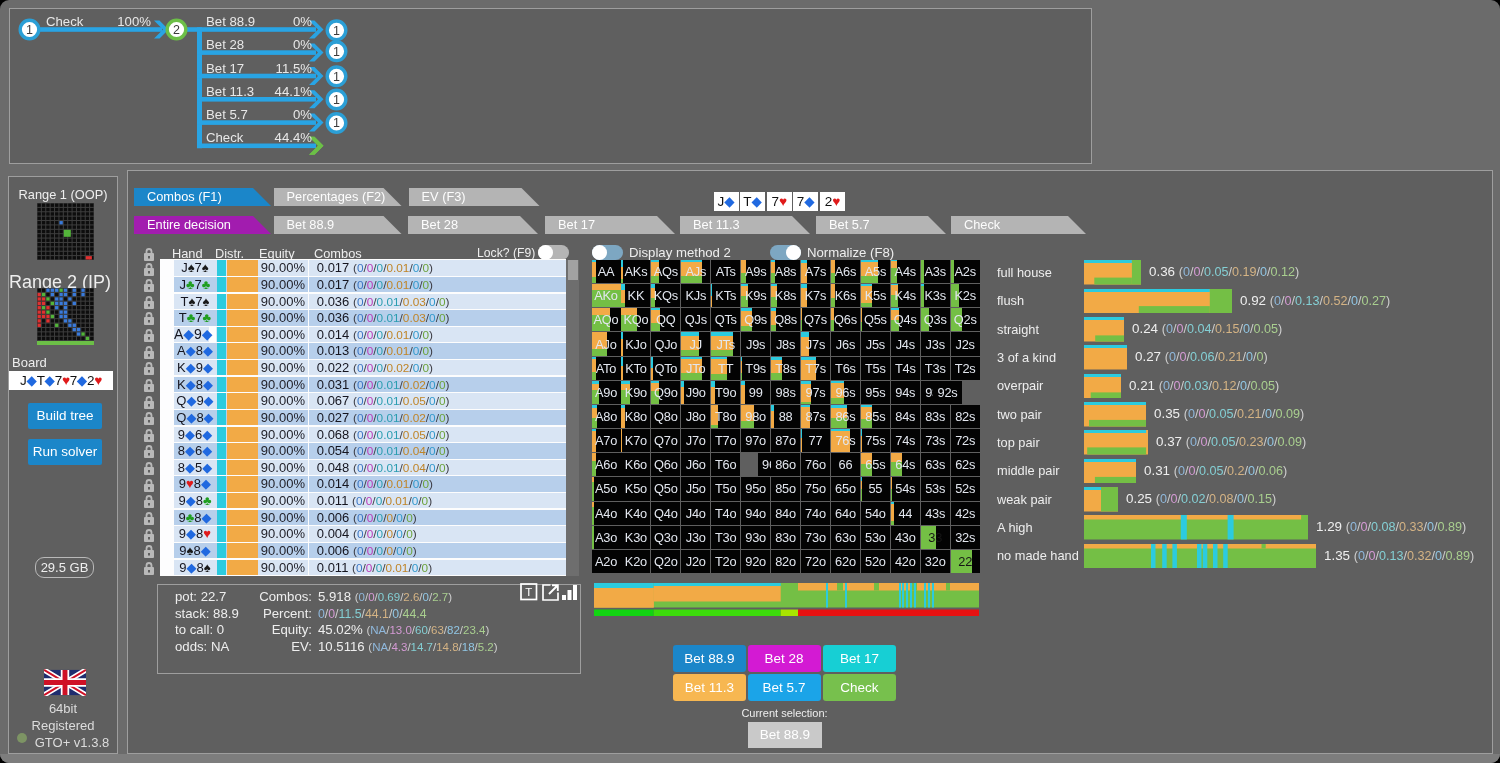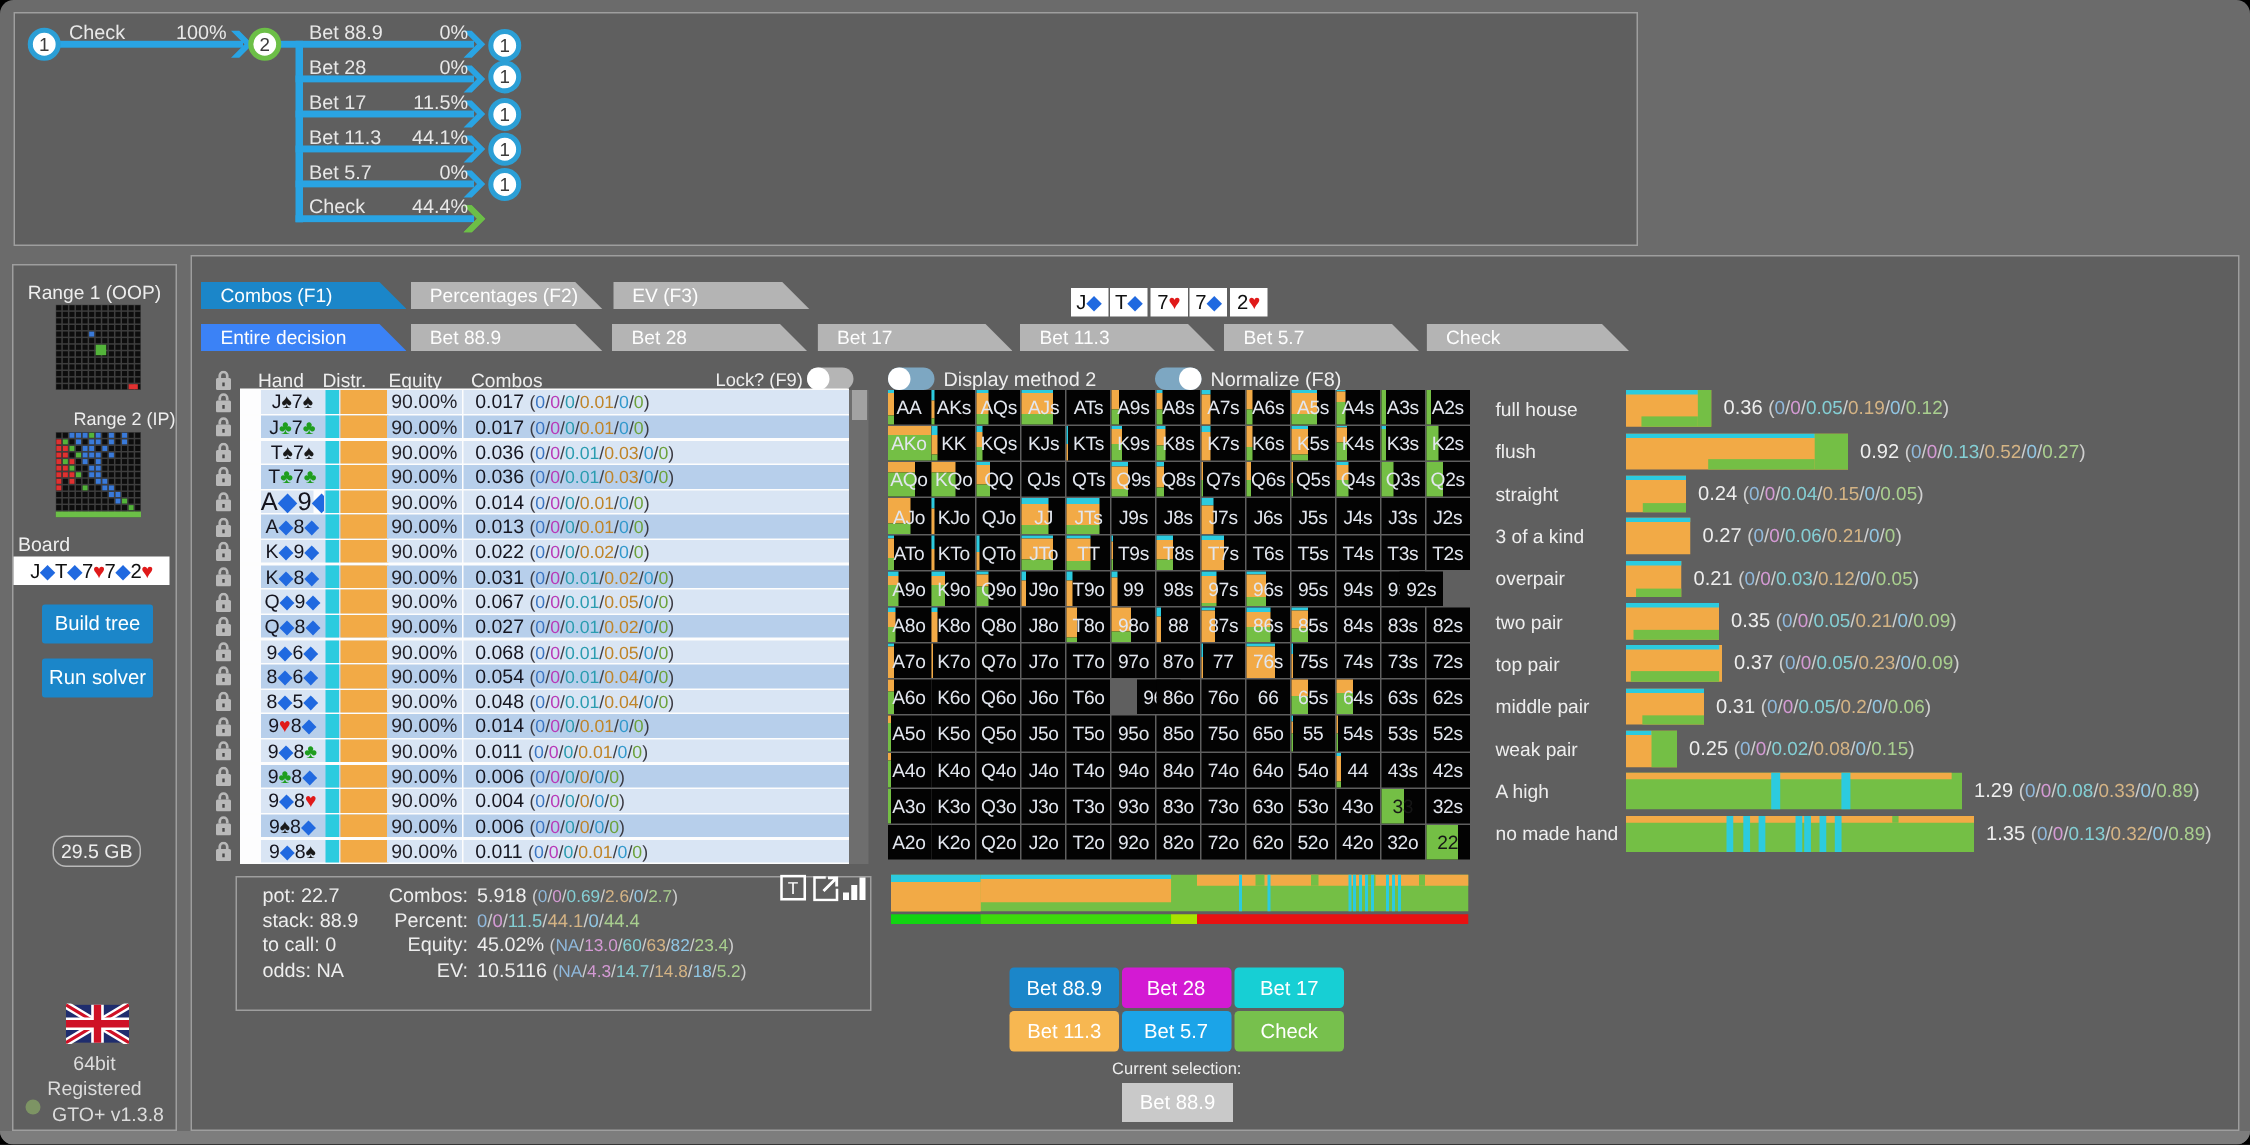--- a/index.html
+++ b/index.html
@@ -235,21 +235,21 @@
         <rect x="31.19" y="53.12" width="3.38" height="3.38" fill="#0d0d0d"></rect>
         <rect x="35.58" y="53.12" width="3.38" height="3.38" fill="#0d0d0d"></rect>
         <rect x="39.96" y="53.12" width="3.38" height="3.38" fill="#0d0d0d"></rect>
         <rect x="44.35" y="53.12" width="3.38" height="3.38" fill="#0d0d0d"></rect>
         <rect x="48.73" y="53.12" width="3.38" height="3.38" fill="#0d0d0d"></rect>
         <rect x="53.12" y="53.12" width="3.38" height="3.38" fill="#0d0d0d"></rect>
         <rect x="22.42" y="18.04" width="3.38" height="3.38" fill="#3a7ad9"></rect>
         <rect x="26.81" y="26.81" width="7.02" height="7.02" fill="#53b43a"></rect>
         <rect x="48.73" y="53.12" width="6.14" height="3.38" fill="#e03131"></rect>
       </svg>
-<div class="abs wt" style="left:0;top:95px;width:108px;text-align:right;font-size:12px">Range 2 (IP)</div>
+<div class="abs wt" style="left:0;top:95px;width:108px;text-align:left;font-size:18px">Range 2 (IP)</div>
 <svg class="abs" style="left:28px;top:111px" width="57" height="57" viewBox="0 0 57 57">
         <rect x="0" y="0" width="57" height="57" fill="#3e3e3e"></rect>
         <rect x="0.50" y="0.50" width="3.38" height="3.38" fill="#0d0d0d"></rect>
         <rect x="4.88" y="0.50" width="3.38" height="3.38" fill="#0d0d0d"></rect>
         <rect x="9.27" y="0.50" width="3.38" height="3.38" fill="#0d0d0d"></rect>
         <rect x="13.65" y="0.50" width="3.38" height="3.38" fill="#0d0d0d"></rect>
         <rect x="18.04" y="0.50" width="3.38" height="3.38" fill="#0d0d0d"></rect>
         <rect x="22.42" y="0.50" width="3.38" height="3.38" fill="#0d0d0d"></rect>
         <rect x="26.81" y="0.50" width="3.38" height="3.38" fill="#0d0d0d"></rect>
         <rect x="31.19" y="0.50" width="3.38" height="3.38" fill="#0d0d0d"></rect>
@@ -486,21 +486,21 @@
       </svg>
 <div class="abs" style="left:0;top:524px;width:108px;text-align:center;font-size:13px;color:#dcdcdc">64bit</div>
 <div class="abs" style="left:0;top:541px;width:108px;text-align:center;font-size:13px;color:#dcdcdc">Registered</div>
 <div class="abs" style="left:8px;top:556px;width:10px;height:10px;border-radius:50%;background:#7d9464"></div>
 <div class="abs" style="left:18px;top:558px;width:90px;text-align:center;font-size:13px;color:#dcdcdc">GTO+ v1.3.8</div>
 </div>
 <div class="panel" id="main" style="left:127px;top:170px;width:1366px;height:584px;">
 <div class="tab" style="left:6px;top:17px;width:137px;background:#1b86c9">Combos (F1)</div>
 <div class="tab" style="left:145.5px;top:17px;width:128px;background:#b4b4b4">Percentages (F2)</div>
 <div class="tab" style="left:280.5px;top:17px;width:131px;background:#b4b4b4">EV (F3)</div>
-<div class="tab" style="left:6px;top:45px;width:137px;background:#3b82f6">Entire decision</div>
+<div class="tab" style="left:6px;top:45px;width:137px;background:#a21caf">Entire decision</div>
 <div class="tab" style="left:145.5px;top:45px;width:128px;background:#b4b4b4">Bet 88.9</div>
 <div class="tab" style="left:280px;top:45px;width:130px;background:#b4b4b4">Bet 28</div>
 <div class="tab" style="left:417px;top:45px;width:130px;background:#b4b4b4">Bet 17</div>
 <div class="tab" style="left:552px;top:45px;width:130px;background:#b4b4b4">Bet 11.3</div>
 <div class="tab" style="left:688px;top:45px;width:130px;background:#b4b4b4">Bet 5.7</div>
 <div class="tab" style="left:823px;top:45px;width:135px;background:#b4b4b4">Check</div>
 <div class="abs" style="left:585.5px;top:21px;width:25px;height:19px;background:#fff;font-size:13.5px;text-align:center;line-height:19px;color:#111">J<span style="color:#2069e0">◆</span></div>
 <div class="abs" style="left:612.1px;top:21px;width:25px;height:19px;background:#fff;font-size:13.5px;text-align:center;line-height:19px;color:#111">T<span style="color:#2069e0">◆</span></div>
 <div class="abs" style="left:638.7px;top:21px;width:25px;height:19px;background:#fff;font-size:13.5px;text-align:center;line-height:19px;color:#111">7<span style="color:#e01a1a">♥</span></div>
 <div class="abs" style="left:665.3px;top:21px;width:25px;height:19px;background:#fff;font-size:13.5px;text-align:center;line-height:19px;color:#111">7<span style="color:#2069e0">◆</span></div>
@@ -580,21 +580,21 @@
 <div class="abs" style="left:119.6px;top:0.8px;width:50.6px;height:15.33px;background:#b7cfeb;font-size:13px;text-align:center;line-height:15.13px;color:#23232b">90.00%</div>
 <div class="abs" style="left:170.8px;top:0.8px;width:257.2px;height:15.33px;background:#b7cfeb;font-size:13px;line-height:15.13px;color:#15151f;white-space:nowrap"><span style="margin-left:8px">0.036</span> <span style="font-size:11.8px"><span style="color:#3a3a42">(</span><span style="color:#3b76c4">0</span><span style="color:#3a3a42">/</span><span style="color:#b83ab8">0</span><span style="color:#3a3a42">/</span><span style="color:#2a9cb0">0.01</span><span style="color:#3a3a42">/</span><span style="color:#bf8428">0.03</span><span style="color:#3a3a42">/</span><span style="color:#3399cc">0</span><span style="color:#3a3a42">/</span><span style="color:#6ca23c">0</span><span style="color:#3a3a42">)</span></span></div>
 </div>
 <div class="abs" style="left:0;top:66.52px;width:428px;height:16.63px">
 <div class="abs" style="left:5px;top:2px"><svg width="12" height="13" viewBox="0 0 12 13">
               <rect x="1" y="5" width="10" height="8" rx="1" fill="#b9b9b9"></rect>
               <path d="M3.5 5 V3.5 A2.5 2.5 0 0 1 8.5 3.5 V5" fill="none" stroke="#b9b9b9" stroke-width="1.8"></path>
               <rect x="5.2" y="8" width="1.6" height="2.5" fill="#4a4a4a"></rect>
             </svg></div>
 <div class="abs" style="left:21.6px;top:0.8px;width:14.3px;height:15.33px;background:#fdfdfe"></div>
-<div class="abs" style="left:35.9px;top:0.8px;width:35px;height:15.33px;background:#d9e5f4;font-size:17px;text-align:center;line-height:15.13px;color:#15151f">A<span style="color:#2069e0">◆</span>9<span style="color:#2069e0">◆</span></div>
+<div class="abs" style="left:35.9px;top:0.8px;width:35px;height:15.33px;background:#d9e5f4;font-size:14px;text-align:center;line-height:15.13px;color:#15151f">A<span style="color:#2069e0">◆</span>9<span style="color:#2069e0">◆</span></div>
 <div class="abs" style="left:78px;top:0.8px;width:41px;height:15.33px;background:#d9e5f4">
             <div class="abs" style="left:1.3px;top:0;width:9.2px;height:100%;background:#2ccbdf"></div>
             <div class="abs" style="left:10.5px;top:0;width:32px;height:100%;background:#f2aa46"></div>
           </div>
 <div class="abs" style="left:119.6px;top:0.8px;width:50.6px;height:15.33px;background:#d9e5f4;font-size:13px;text-align:center;line-height:15.13px;color:#23232b">90.00%</div>
 <div class="abs" style="left:170.8px;top:0.8px;width:257.2px;height:15.33px;background:#d9e5f4;font-size:13px;line-height:15.13px;color:#15151f;white-space:nowrap"><span style="margin-left:8px">0.014</span> <span style="font-size:11.8px"><span style="color:#3a3a42">(</span><span style="color:#3b76c4">0</span><span style="color:#3a3a42">/</span><span style="color:#b83ab8">0</span><span style="color:#3a3a42">/</span><span style="color:#2a9cb0">0</span><span style="color:#3a3a42">/</span><span style="color:#bf8428">0.01</span><span style="color:#3a3a42">/</span><span style="color:#3399cc">0</span><span style="color:#3a3a42">/</span><span style="color:#6ca23c">0</span><span style="color:#3a3a42">)</span></span></div>
 </div>
 <div class="abs" style="left:0;top:83.15px;width:428px;height:16.63px">
 <div class="abs" style="left:5px;top:2px"><svg width="12" height="13" viewBox="0 0 12 13">
               <rect x="1" y="5" width="10" height="8" rx="1" fill="#b9b9b9"></rect>

